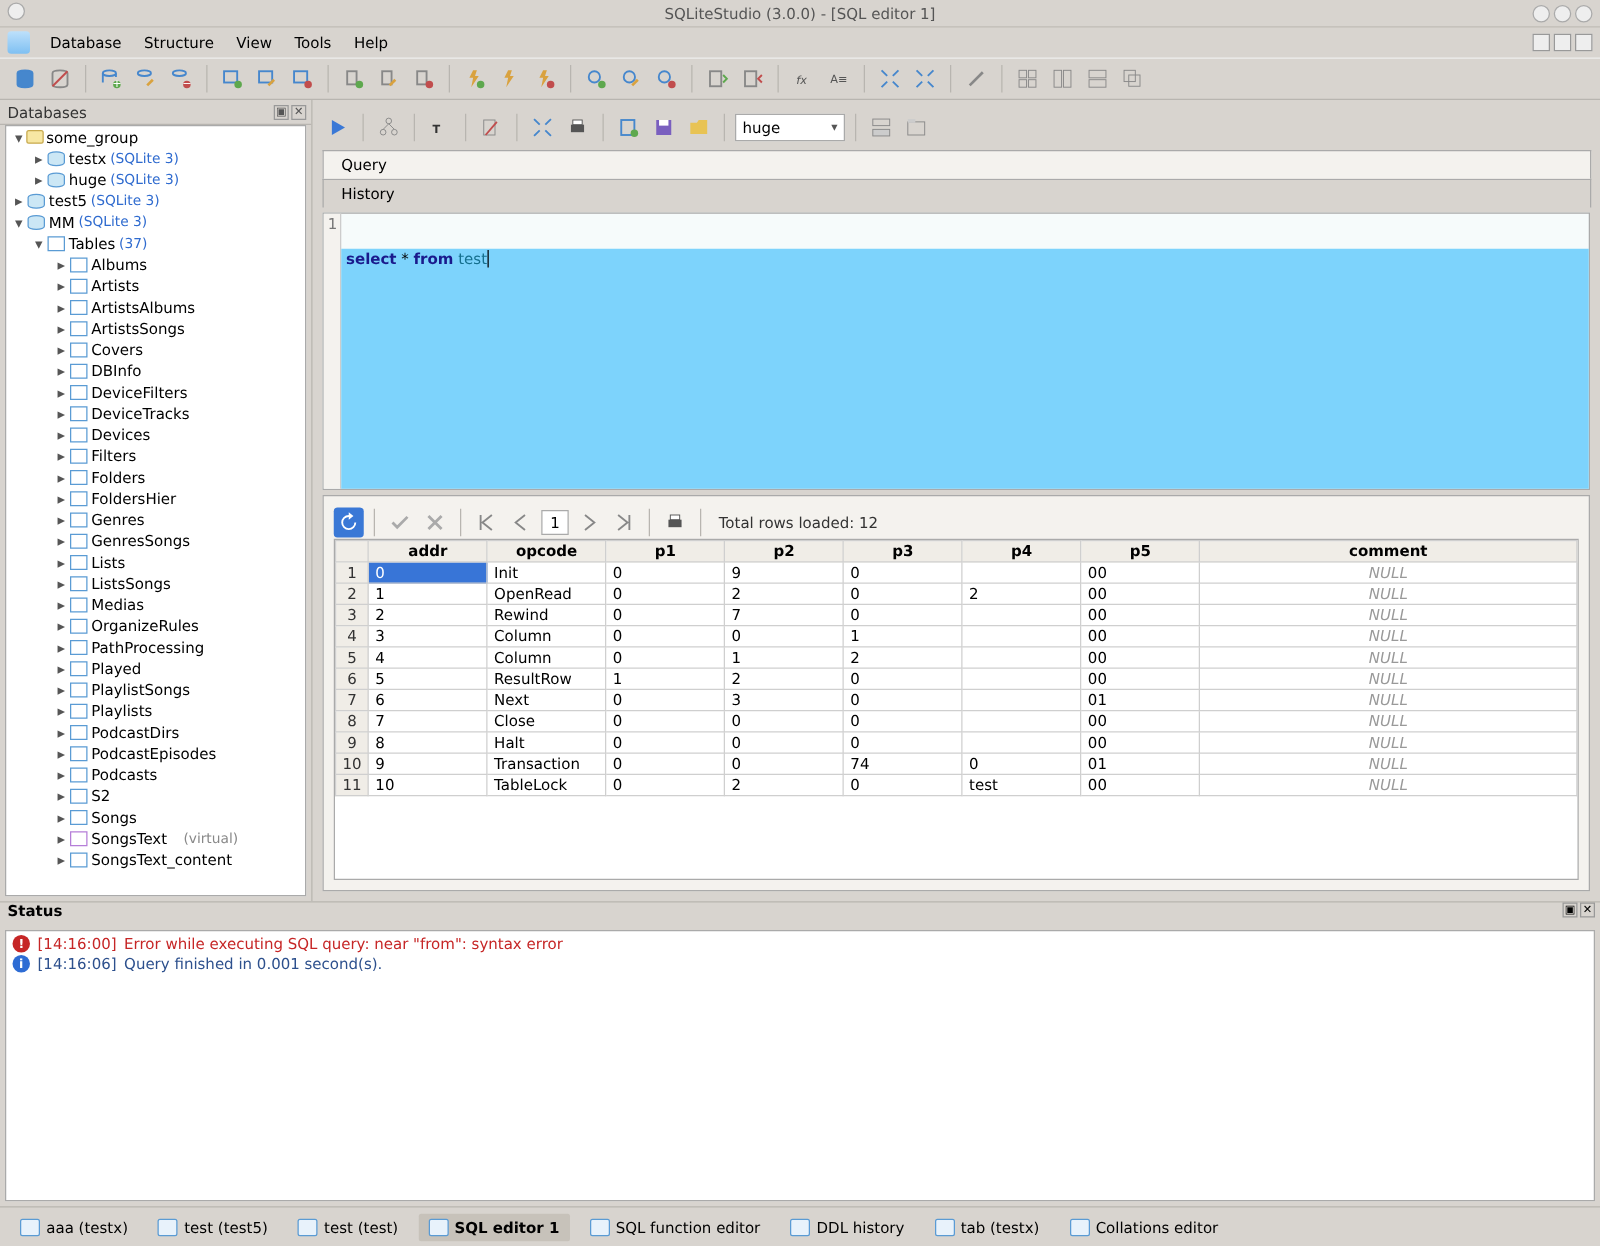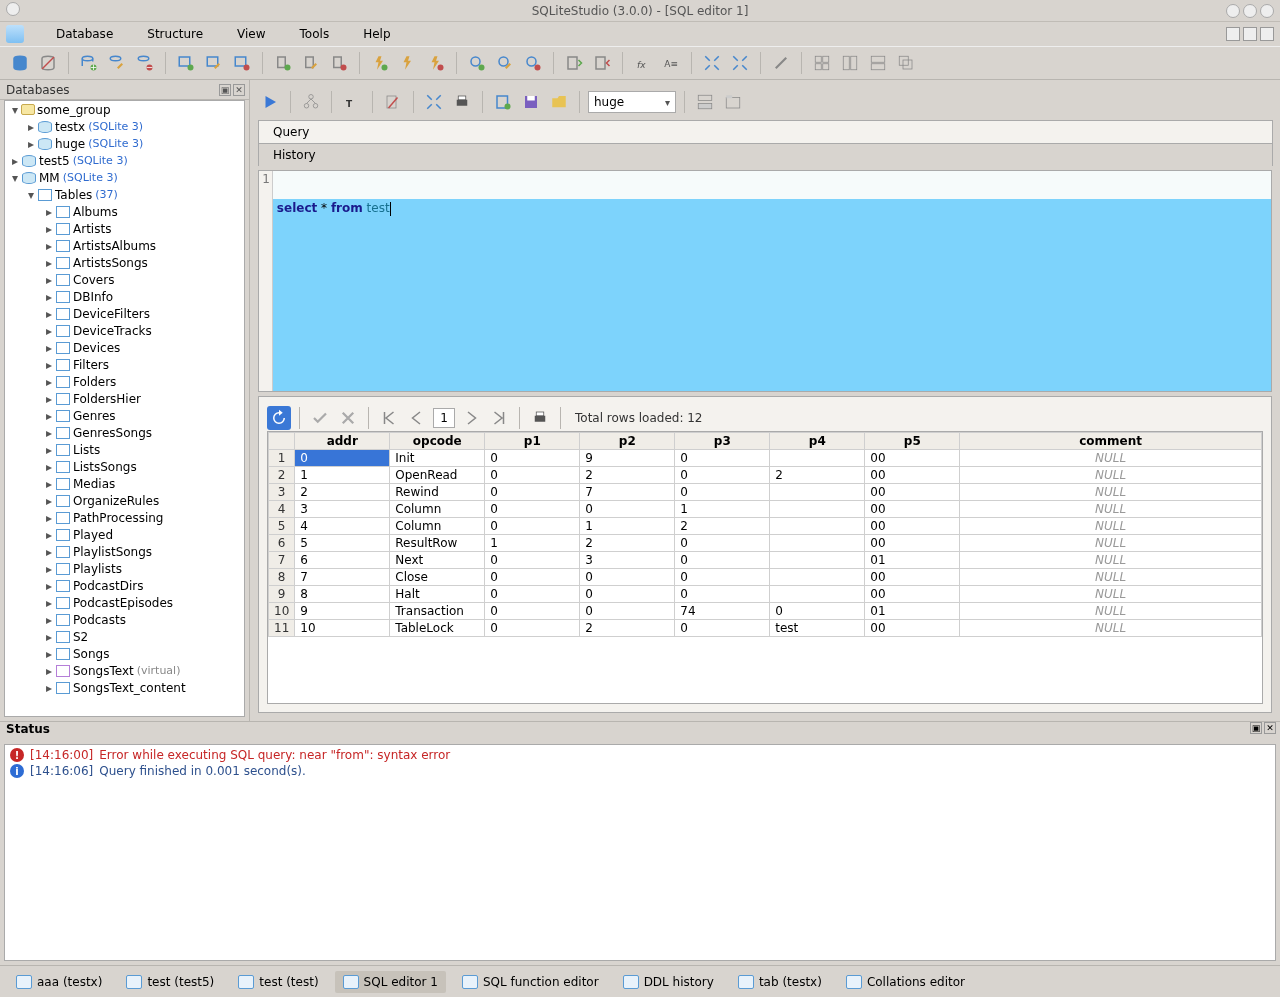--- a/index.html
+++ b/index.html
@@ -2,21 +2,21 @@
 <html><head>
 <meta charset="utf-8">
 <style>
 * { box-sizing: border-box; margin: 0; padding: 0; font-family: "DejaVu Sans", Tahoma, sans-serif; font-size: 12px; }
 body { background: #d8d4cf; width: 1280px; height: 997px; overflow: hidden; display: flex; flex-direction: column; }
 .titlebar { height: 22px; display: flex; align-items: center; justify-content: center; position: relative; background: #d8d4cf; border-bottom: 1px solid #c0bcb6; }
 .titlebar .title-text { color: #555; }
 .titlebar .win-btns { position: absolute; right: 6px; display: flex; gap: 3px; }
 .titlebar .win-btns span, .titlebar .left-btn span { width: 14px; height: 14px; border-radius: 50%; border: 1px solid #aaa; background: #eee; display: inline-block; }
 .titlebar .left-btn { position: absolute; left: 6px; }
-.menubar { height: 24px; display: flex; align-items: center; padding: 0 6px; gap: 18px; background: #d8d4cf; }
+.menubar { height: 24px; display: flex; align-items: center; padding: 0 6px; gap: 2px; background: #d8d4cf; }
 .menubar .appicon { width: 18px; height: 18px; background: linear-gradient(#bde0fb,#7fc0f2); border-radius: 3px; margin-right: 6px; }
 .menubar span.menu { padding: 3px 8px; cursor: default; }
 .menubar .mdi-ctrls { margin-left: auto; display: flex; gap: 3px; }
 .menubar .mdi-ctrls i { width: 14px; height: 14px; border: 1px solid #999; background: #eee; display: inline-block; }
 .toolbar { height: 34px; display: flex; align-items: center; padding: 0 8px; gap: 4px; background: #d8d4cf; border-top: 1px solid #eee; border-bottom: 1px solid #b8b5b0; }
 .tb-sep { width: 1px; height: 22px; background: #b8b5b0; margin: 0 4px; }
 .tb-btn { width: 24px; height: 24px; display: inline-flex; align-items: center; justify-content: center; border-radius: 2px; position: relative; }
 .tb-btn svg { width: 18px; height: 18px; }
 .tb-combo { height: 22px; width: 88px; border: 1px solid #aaa; background: #fff; display: flex; align-items: center; padding: 0 5px; position: relative; }
 .tb-combo::after { content: "▾"; position: absolute; right: 5px; color: #555; font-size: 10px; }
@@ -29,21 +29,21 @@
 .filter-row input { width: 100%; height: 22px; padding: 2px 6px; border: 1px solid #aaa; background: #fff; }
 .tree { flex: 1; overflow: auto; background: #fff; border: 1px solid #aaa; margin: 0 4px 4px 4px; }
 .tree-row { display: flex; align-items: center; height: 17px; padding-left: 4px; white-space: nowrap; }
 .tree-row .tw { width: 12px; text-align: center; color: #555; flex-shrink: 0; }
 .tree-row .ticon { width: 16px; height: 14px; margin-right: 2px; display: inline-flex; align-items: center; justify-content: center; flex-shrink: 0; }
 .tree-row .ticon.folder { background: #f7e7a3; border: 1px solid #c7a94d; border-radius: 2px; width: 14px; height: 11px; }
 .tree-row .ticon.db::before { content: ""; width: 12px; height: 10px; display: block; background: #cce7f5; border: 1px solid #5a9bd4; border-radius: 50% / 25%; }
 .tree-row .ticon.table::before { content: ""; width: 12px; height: 10px; display: block; background: #fff; border: 1px solid #5a9bd4; }
 .tree-row .label { color: #000; }
 .tree-row .anno { color: #2f6bcf; margin-left: 3px; font-size: 11px; }
-.tree-row .anno2 { color: #888; margin-left: 3px; font-size: 11px; }
+.tree-row .anno2 { color: #888; margin-left: 13px; font-size: 11px; }
 .tree-row .ticon.tablev::before { content: ""; width: 12px; height: 10px; display: block; background: #fff; border: 1px solid #b57ed8; }
 
 .editor-area { flex: 1; display: flex; flex-direction: column; padding: 8px; gap: 4px; overflow: hidden; }
 .editor-toolbar { height: 28px; display: flex; align-items: center; gap: 4px; }
 .sql-tabs, .grid-tabs { display: flex; flex-direction: column; }
 .tab { border: 1px solid #aaa; padding: 4px 14px; background: #d8d4cf; border-bottom: none; margin-right: -1px; }
 .tab.active { background: #f4f2ee; position: relative; z-index: 2; }
 .sql-box { flex: 0 0 222px; border: 1px solid #aaa; background: #f6fbfb; display: flex; }
 .sql-gutter { width: 14px; background: #f4f2ee; border-right: 1px solid #ccc; color: #777; text-align: right; padding: 1px 2px 0 0; font-family: monospace; font-size: 12px; }
 .sql-text { padding: 1px 4px; font-family: "DejaVu Sans Mono", monospace; font-size: 13px; width: 100%; background: #7dd3fc; margin-top: 28px; }
@@ -73,21 +73,21 @@
 .status-line { display: flex; align-items: center; gap: 6px; padding: 1px 3px; }
 .status-line.err { color: #c62626; }
 .status-line.info { color: #2d508d; }
 .status-line .sicon { width: 14px; height: 14px; border-radius: 50%; display: inline-flex; align-items: center; justify-content: center; color: #fff; font-size: 10px; font-weight: bold; }
 .status-line.err .sicon { background: #c62626; }
 .status-line.info .sicon { background: #2d6cd4; }
 .status-line .ts { }
 
 .bottombar { height: 32px; border-top: 1px solid #b8b5b0; display: flex; align-items: center; padding: 0 8px; gap: 8px; background: #d8d4cf; }
 .bottom-btn { display: inline-flex; align-items: center; gap: 5px; padding: 4px 8px; border-radius: 2px; }
-.bottom-btn.active { background: #c7c2ba; }
+.bottom-btn.active { background: #c7c2ba; font-weight: bold; }
 .bottom-btn .bicon { width: 16px; height: 14px; border: 1px solid #5a9bd4; background: #e8f2fb; border-radius: 2px; display: inline-block; }
 .icon-blue { fill: #4687cd; }
 </style>
 </head>
 <body>
 
 <div class="titlebar">
   <div class="left-btn"><span></span></div>
   <span class="title-text">SQLiteStudio (3.0.0) - [SQL editor 1]</span>
   <div class="win-btns">

